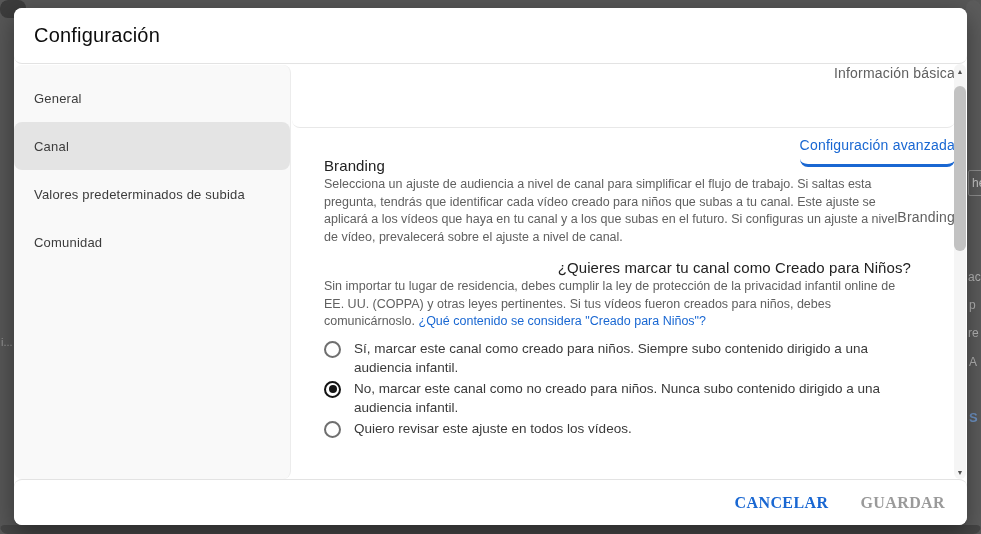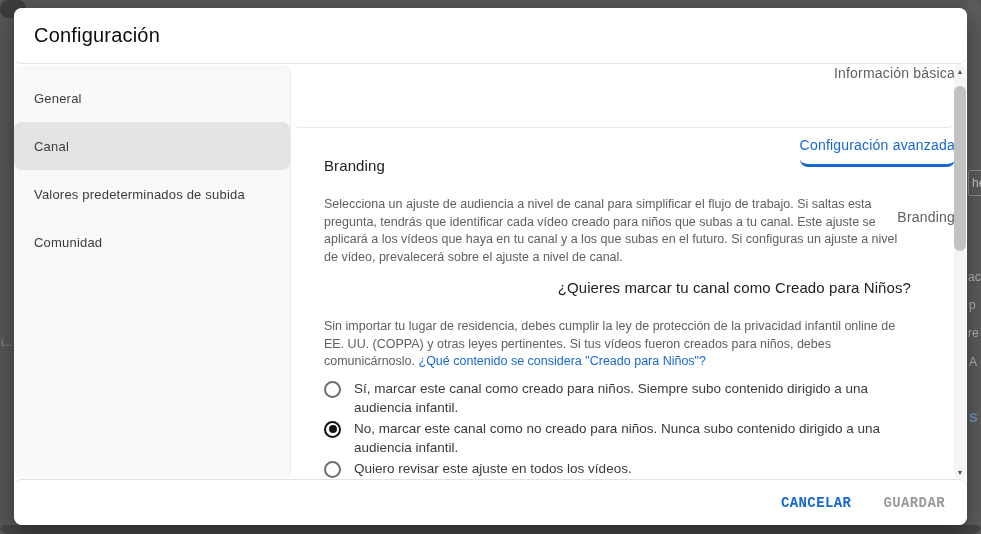--- a/index.html
+++ b/index.html
@@ -48,21 +48,21 @@
     height:63px; border-bottom:1px solid #e8e8e8;
     display:flex; align-items:flex-end; padding-left:32px; gap:42px;
     width:663px;
     flex-direction:column;
   }
   .tab { font-size:14px; color:#606060; padding-bottom:14px; cursor:pointer; letter-spacing:.2px; white-space:nowrap; }
   .tab.active { color:#1967d2; border-bottom:3px solid #1967d2; padding-bottom:11px; }
 
   .section { padding:0 16px 0 32px; }
   .sec-heading { margin-top:29px; font-size:15px; color:#212121; letter-spacing:.1px; }
-  .sec-body { margin-top:22px; font-size:12.5px; line-height:17.5px; color:#606060; max-width:622px; }
+  .sec-body { margin-top:2px; font-size:12.5px; line-height:17.5px; color:#606060; max-width:622px; }
   .q-heading { margin-top:13px; font-size:15px; color:#212121; letter-spacing:.1px;text-align:right; }
   .link { color:#1967d2; cursor:pointer; text-decoration:none; }
 
   .radio-group { margin-top:8px; }
   .radio-row { display:flex; gap:13px; margin-bottom:2px; cursor:pointer; }
   .radio-circle {
     flex:0 0 auto; width:17px; height:17px; border-radius:50%;
     border:2px solid #6f6f6f; margin-top:2px; position:relative; background:#fff;
   }
   .radio-row.selected .radio-circle { border-color:#141414; }
@@ -85,22 +85,22 @@
   .scroll-thumb { position:absolute; left:0; right:0; top:8px; height:165px; background:#c2c2c2; cursor:grab; }
 
   
   .dlg-footer {
     position:absolute; left:0; right:0; bottom:0; height:46px;
     border-top:1px solid #e3e3e3; background:#fff;
     display:flex; align-items:center; justify-content:flex-end;
     gap:32px; padding-right:22px;
   }
   .btn {
-    background:none; border:none; font-family:Liberation Mono, monospace;
-    font-size:14px; font-weight:bold; letter-spacing:.4px; cursor:pointer;
+    background:none; border:none; font-family:Liberation Serif, serif;
+    font-size:16px; font-weight:bold; letter-spacing:.4px; cursor:pointer;
   }
   .btn-cancel { color:#1967d2; }
   .btn-save { color:#9a9a9a; cursor:default; }
 </style>
 </head>
 <body>
 
 <div class="backdrop-patch-topleft"></div>
 <div class="backdrop-col-right"></div>
 <div class="backdrop-strip-bottom"></div>

